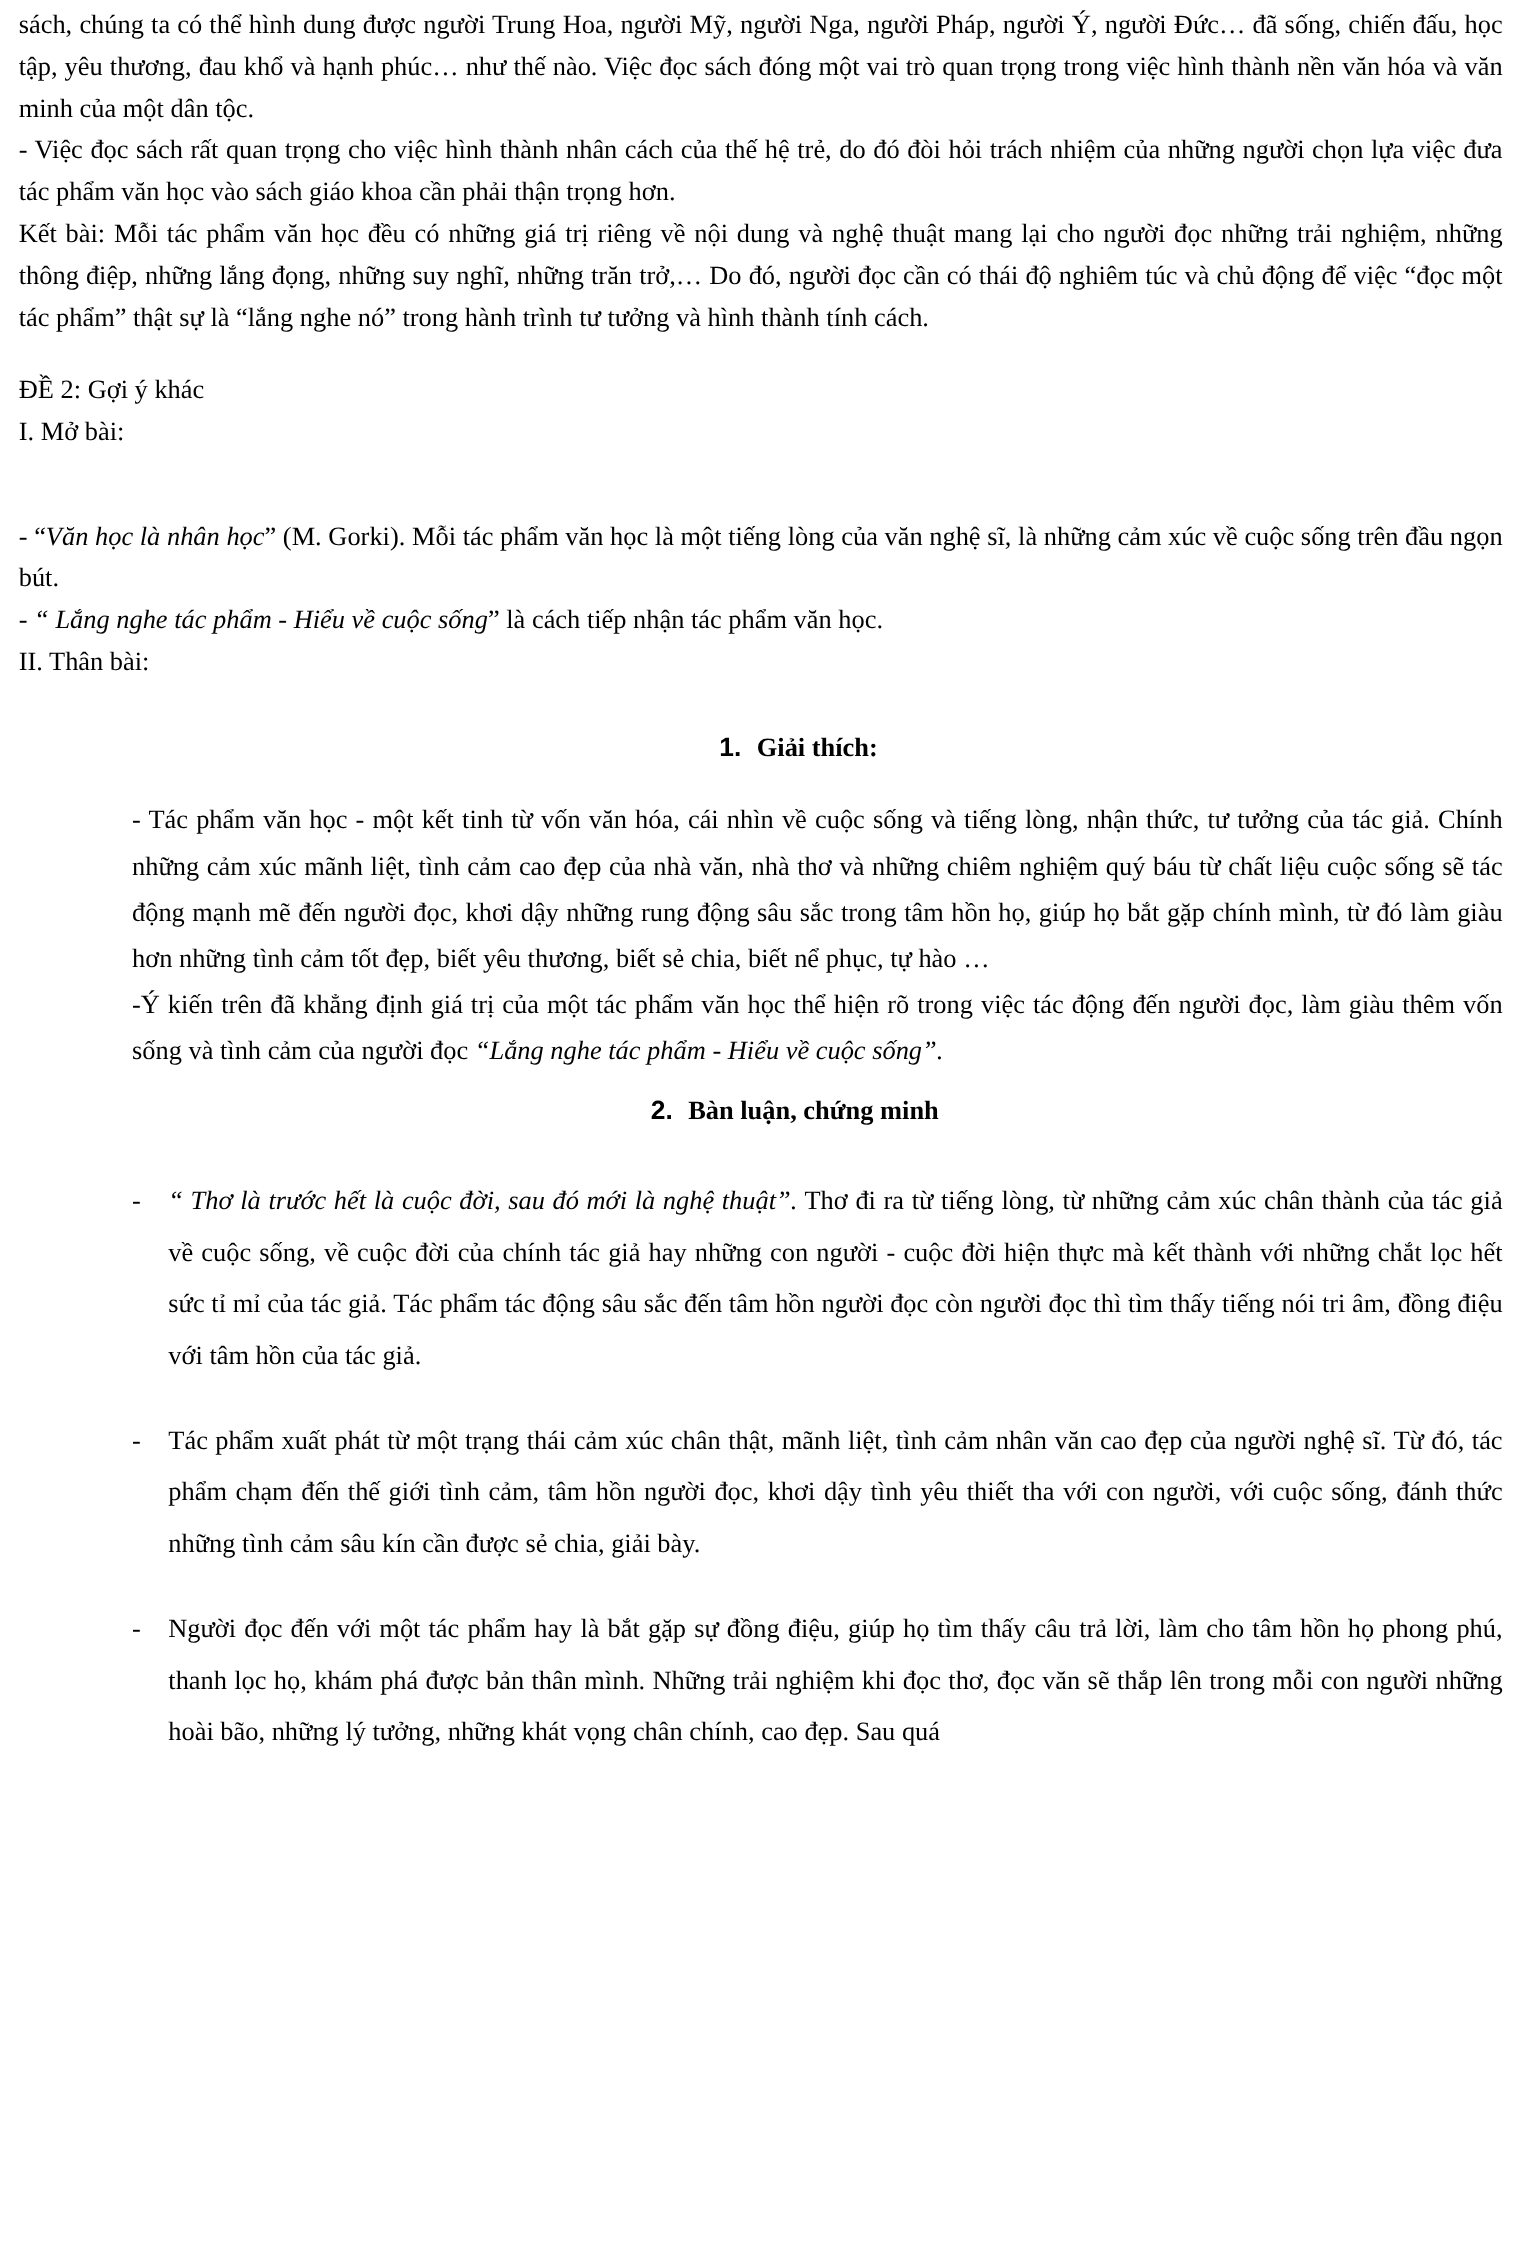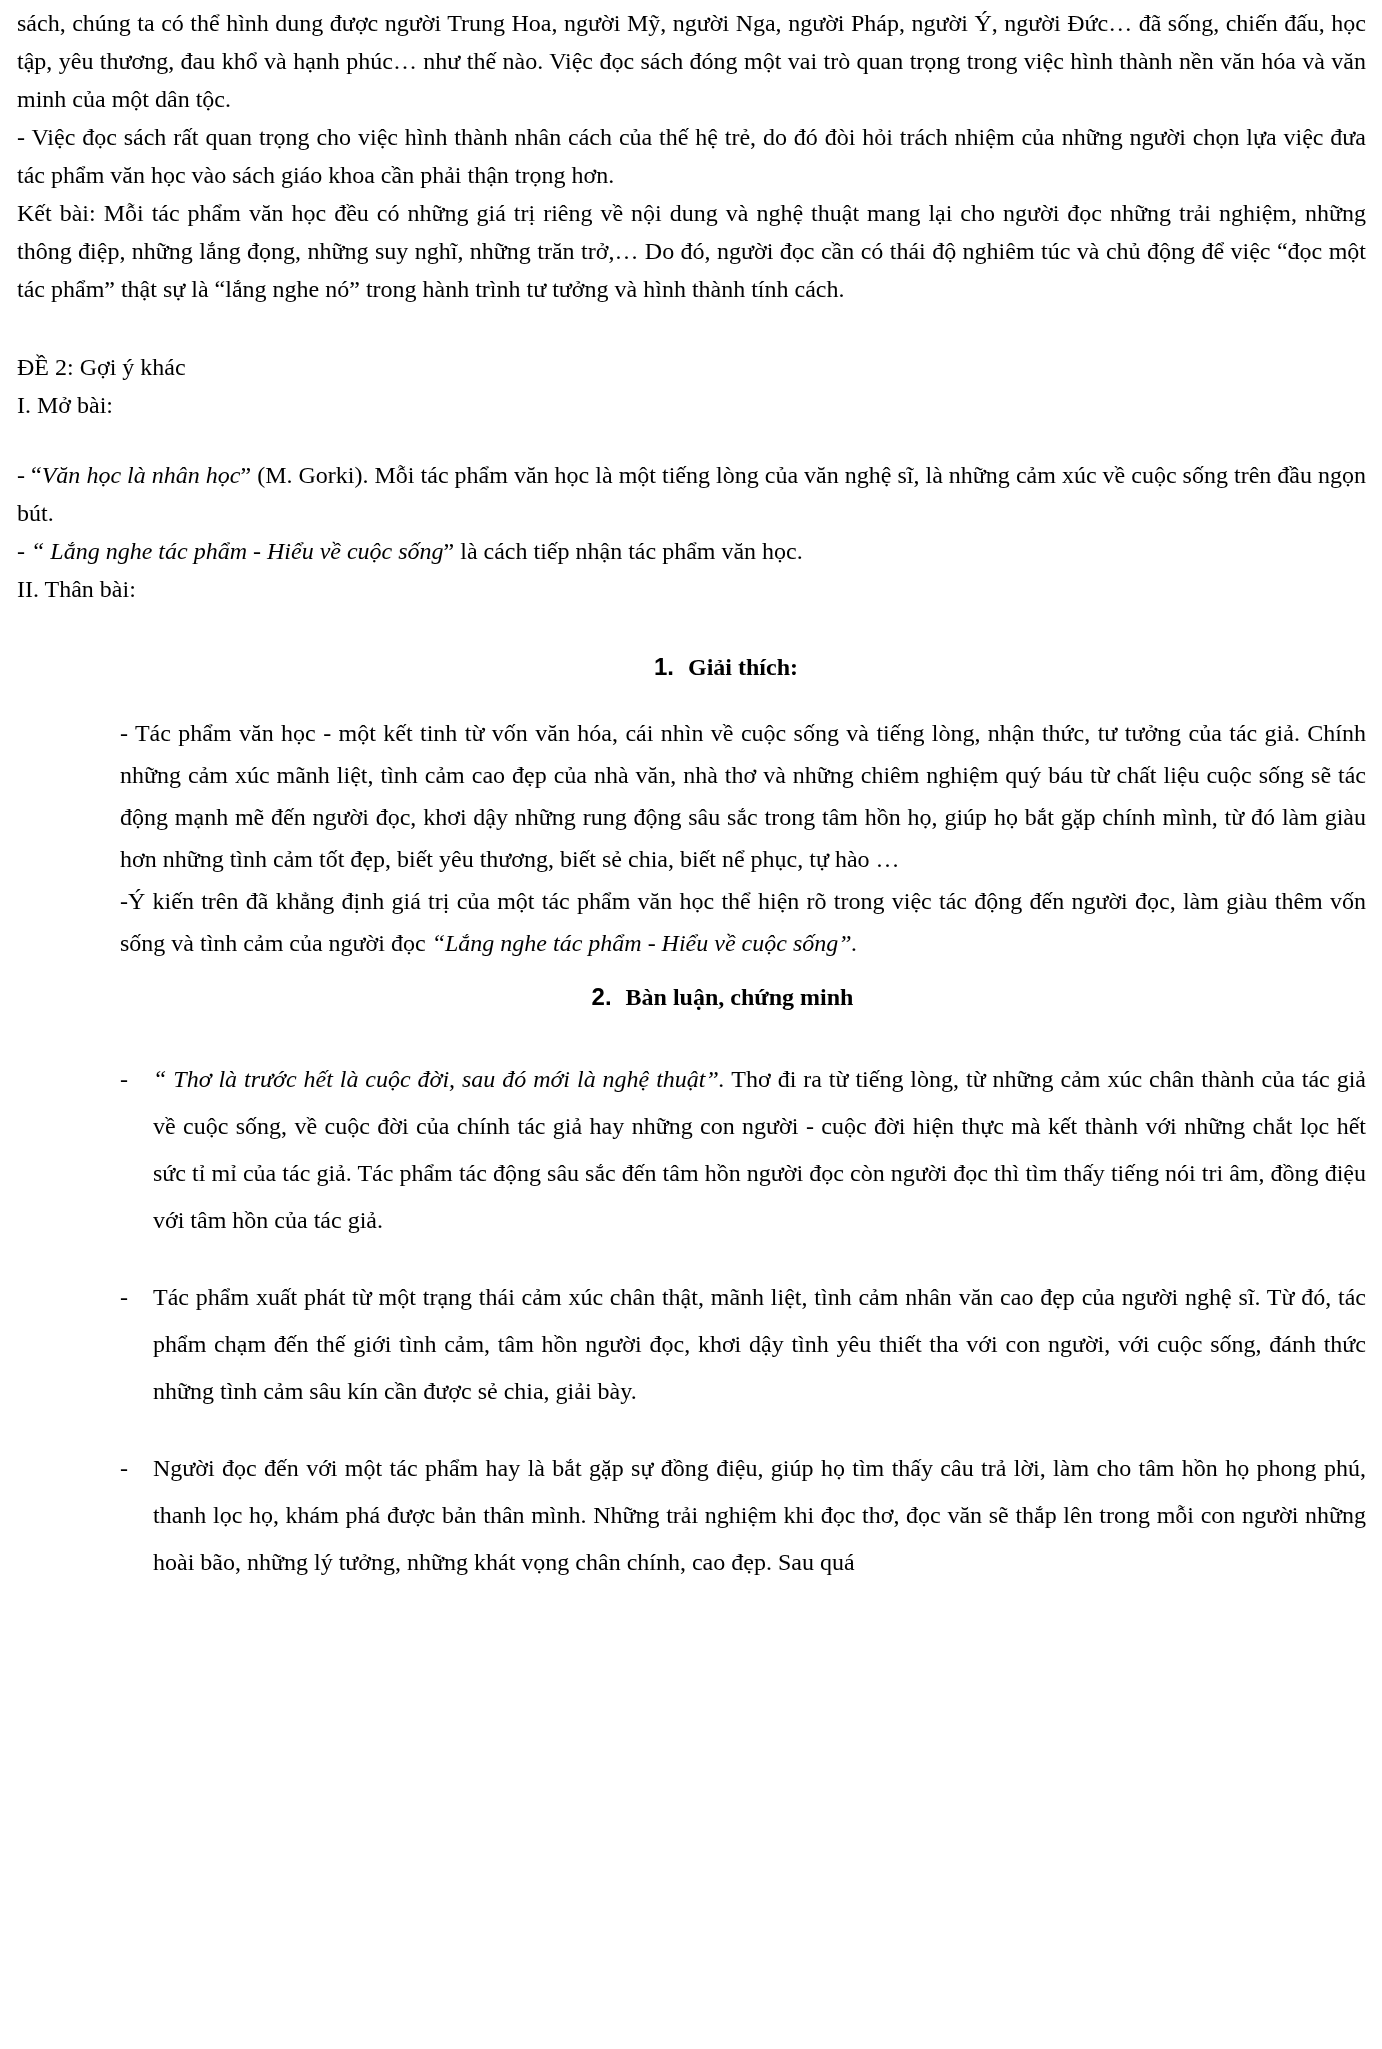--- a/index.html
+++ b/index.html
@@ -15,22 +15,22 @@
     font-family: "Liberation Serif", "DejaVu Serif", serif;
     font-size: 24px;
   }
   p { margin: 0; }
   .top {
     line-height: 38px;
     text-align: justify;
   }
   b, .bold { font-weight: normal; }
   i { font-style: italic; }
-  .h-de2 { margin-top: 40px; }
-  .sp-before { margin-top: 32px; }
+  .h-de2 { margin-top: 28px; }
+  .sp-before { margin-top: 57px; }
   .h-than-bai { }
   .num-heading {
     margin: 40px 0 0 55px;
     line-height: 38px;
     font-weight: bold;
     text-align: center;
   }
   .num {
     display: inline-block;
     width: 48px;

